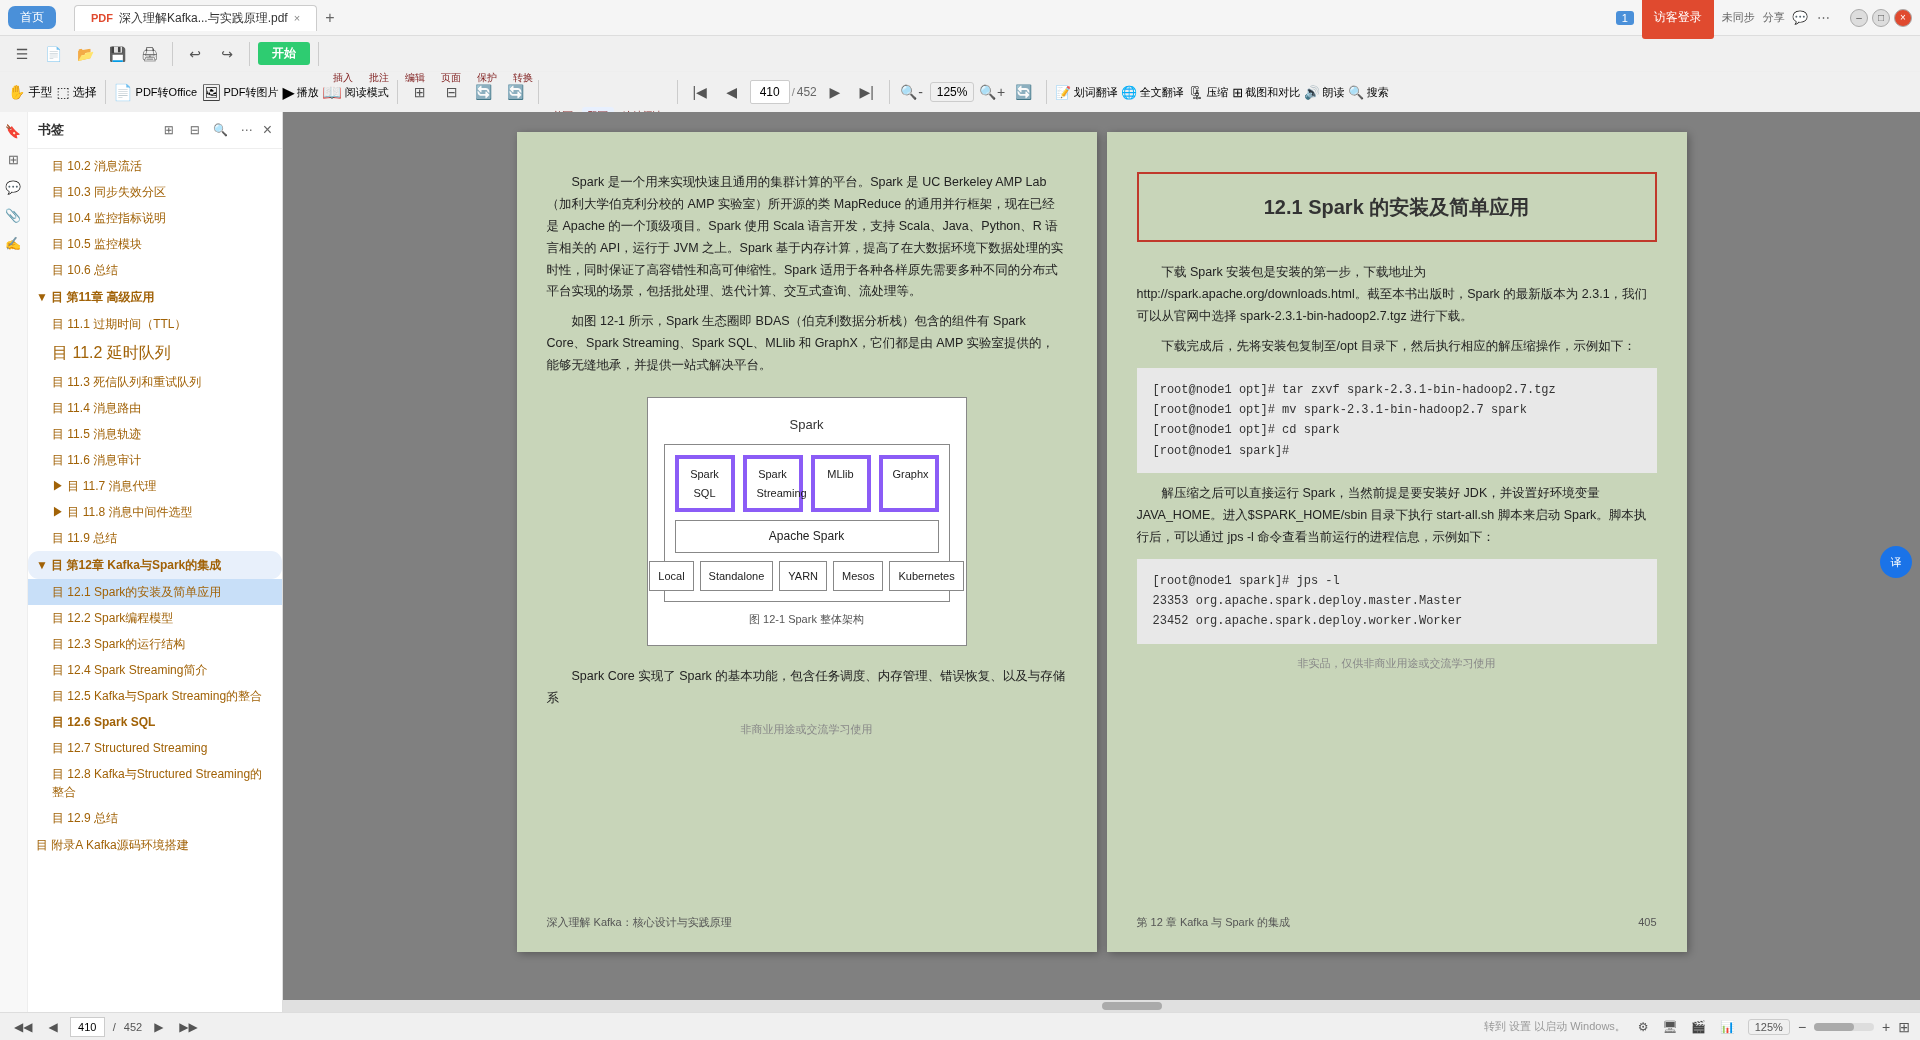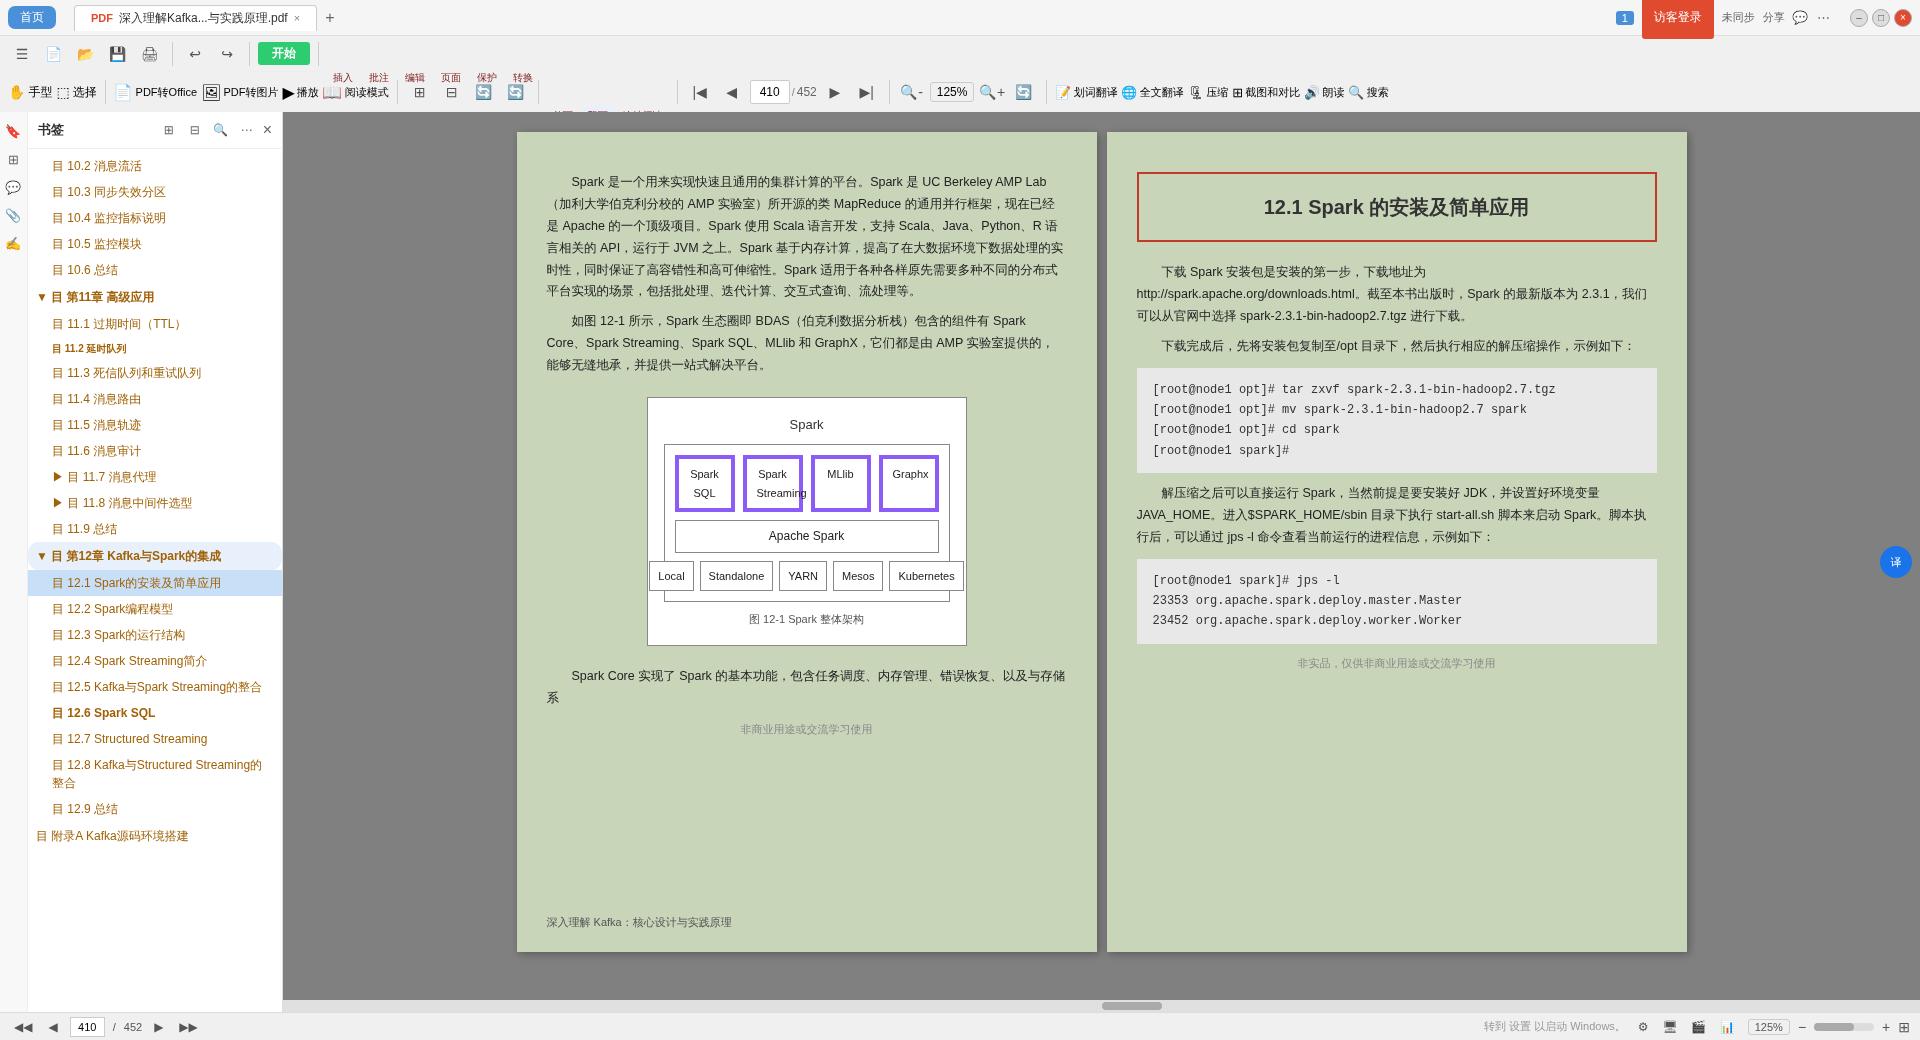--- a/index.html
+++ b/index.html
@@ -387,21 +387,21 @@
     </div>
     <div class="sidebar-tree">
 
     <div class="tree-item level2" style="font-size: 12px; line-height: 1.5; padding: 4px 8px 4px 24px; font-weight: normal;">目 10.2 消息流活</div>
         <div class="tree-item level2" style="font-size: 12px; line-height: 1.5; padding: 4px 8px 4px 24px; font-weight: normal;">目 10.3 同步失效分区</div>
         <div class="tree-item level2" style="font-size: 12px; line-height: 1.5; padding: 4px 8px 4px 24px; font-weight: normal;">目 10.4 监控指标说明</div>
         <div class="tree-item level2" style="font-size: 12px; line-height: 1.5; padding: 4px 8px 4px 24px; font-weight: normal;">目 10.5 监控模块</div>
         <div class="tree-item level2" style="font-size: 12px; line-height: 1.5; padding: 4px 8px 4px 24px; font-weight: normal;">目 10.6 总结</div>
         <div class="tree-item level1" style="font-size: 12px; line-height: 1.5; padding: 5px 8px; font-weight: bold;">▼ 目 第11章 高级应用</div>
         <div class="tree-item level2" style="font-size: 12px; line-height: 1.5; padding: 4px 8px 4px 24px; font-weight: normal;">目 11.1 过期时间（TTL）</div>
-        <div class="tree-item level2" style="font-size: 10px; line-height: 1.5; padding: 4px 8px 4px 24px; font-weight: bold; text-align: center;">目 11.2 延时队列</div>
+        <div class="tree-item level2" style="font-size: 16px; line-height: 1.5; padding: 4px 8px 4px 24px; font-weight: normal; text-align: center;">目 11.2 延时队列</div>
         <div class="tree-item level2" style="font-size: 12px; line-height: 1.5; padding: 4px 8px 4px 24px; font-weight: normal;">目 11.3 死信队列和重试队列</div>
         <div class="tree-item level2" style="font-size: 12px; line-height: 1.5; padding: 4px 8px 4px 24px; font-weight: normal;">目 11.4 消息路由</div>
         <div class="tree-item level2" style="font-size: 12px; line-height: 1.5; padding: 4px 8px 4px 24px; font-weight: normal;">目 11.5 消息轨迹</div>
         <div class="tree-item level2" style="font-size: 12px; line-height: 1.5; padding: 4px 20px 4px 24px; font-weight: normal;">目 11.6 消息审计</div>
         <div class="tree-item level2" style="font-size: 12px; line-height: 1.5; padding: 4px 8px 4px 24px; font-weight: normal;">▶ 目 11.7 消息代理</div>
         <div class="tree-item level2" style="font-size: 12px; line-height: 1.5; padding: 4px 8px 4px 24px; font-weight: normal;">▶ 目 11.8 消息中间件选型</div>
         <div class="tree-item level2" style="font-size: 12px; line-height: 1.5; padding: 4px 8px 4px 24px; font-weight: normal;">目 11.9 总结</div>
         <div class="tree-item level1 selected" style="font-size: 12px; line-height: 1.5; padding: 5px 8px; font-weight: bold; background: rgb(232, 240, 251); border-radius: 11px;">▼ 目 第12章 Kafka与Spark的集成</div>
         <div class="tree-item level2 selected" style="font-size: 12px; line-height: 1.5; padding: 4px 8px 4px 24px; font-weight: normal; background: rgb(200, 223, 248); border-radius: 0px;">目 12.1 Spark的安装及简单应用</div>
         <div class="tree-item level2" style="font-size: 12px; line-height: 1.5; padding: 4px 8px 4px 24px; font-weight: normal;">目 12.2 Spark编程模型</div>
@@ -472,20 +472,24 @@
 
           <p class="pdf-content-text">解压缩之后可以直接运行 Spark，当然前提是要安装好 JDK，并设置好环境变量 JAVA_HOME。进入$SPARK_HOME/sbin 目录下执行 start-all.sh 脚本来启动 Spark。脚本执行后，可以通过 jps -l 命令查看当前运行的进程信息，示例如下：</p>
 
           <div class="code-block">
             <div style="background: #e8e8e8; padding: 12px 16px; font-family: 'Courier New', monospace; font-size: 12px; line-height: 1.7; white-space: pre-wrap;">[root@node1 spark]# jps -l
 23353 org.apache.spark.deploy.master.Master
 23452 org.apache.spark.deploy.worker.Worker</div>
           </div>
 
           <div class="watermark">非实品，仅供非商业用途或交流学习使用</div>
+          <div class="pdf-footer">
+            <span>第 12 章  Kafka 与 Spark 的集成</span>
+            <span>405</span>
+          </div>
         </div>
       </div>
     </div>
 
     <div style="position:absolute; right:8px; top:50%; transform:translateY(-50%); display:flex; flex-direction:column; gap:6px;">
       <div class="blue-circle" style="width:32px; height:32px; font-size:11px;">译</div>
     </div>
 
     <div style="height:12px; background:#e0e0e0; margin:0; display:flex; align-items:center; padding:0 4px;">
       <div style="width:60px; height:8px; background:#aaa; border-radius:4px; margin-left:50%;"></div>

